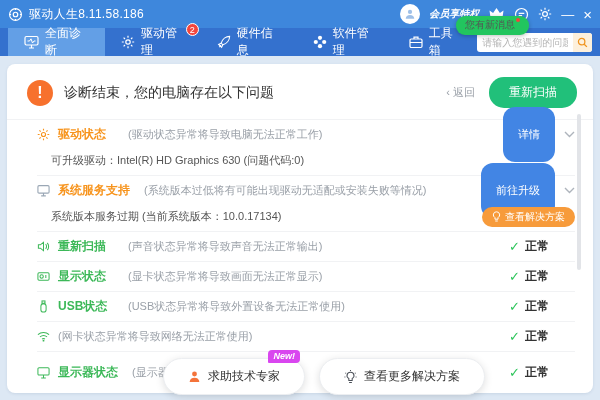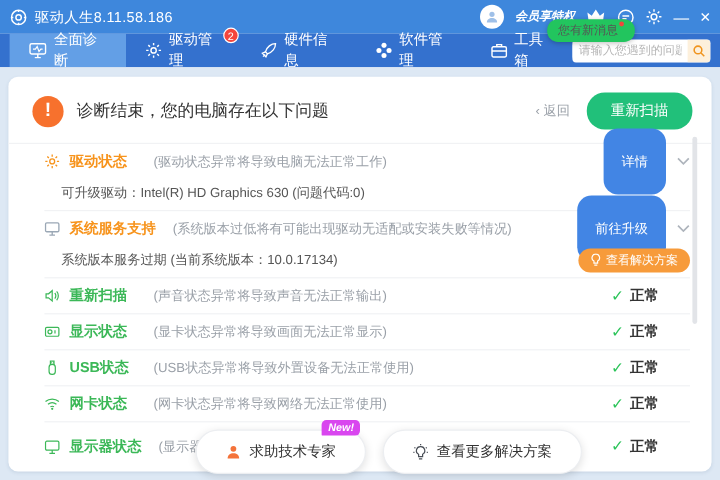--- a/index.html
+++ b/index.html
@@ -300,21 +300,20 @@
       </div>
 
       <div class="group">
         <div class="row">
           <span class="row-icon green">
             <svg width="13" height="13" viewBox="0 0 14 14" fill="none" stroke="currentColor" stroke-width="1.1">
               <path d="M1 5a9 9 0 0 1 12 0M3.2 7.4a6 6 0 0 1 7.6 0M5.4 9.7a3 3 0 0 1 3.2 0"></path>
                 <circle cx="7" cy="11.5" r="1" fill="currentColor" stroke="none"></circle>
             </svg>
           </span>
-          <span class="row-label green">网卡状态</span>
           <span class="row-desc">(网卡状态异常将导致网络无法正常使用)</span>
           <span class="status">
             <span class="check">✓</span>
             <span class="status-txt">正常</span>
           </span>
         </div>
       </div>
 
       <div class="group">
         <div class="row" style="height:40px">

